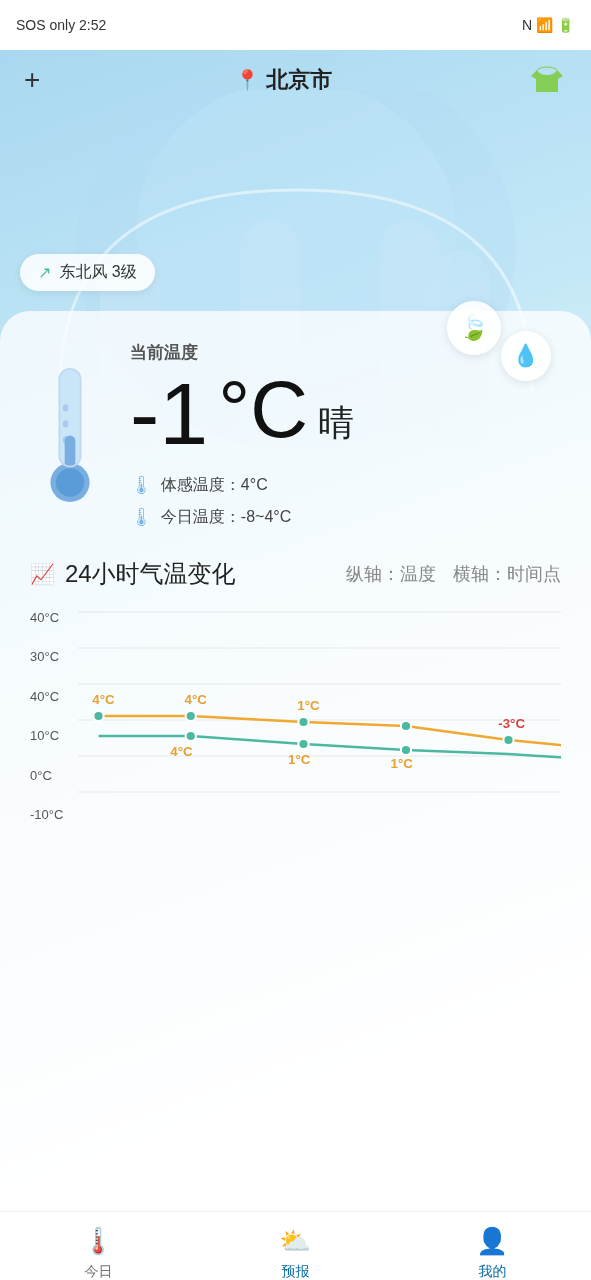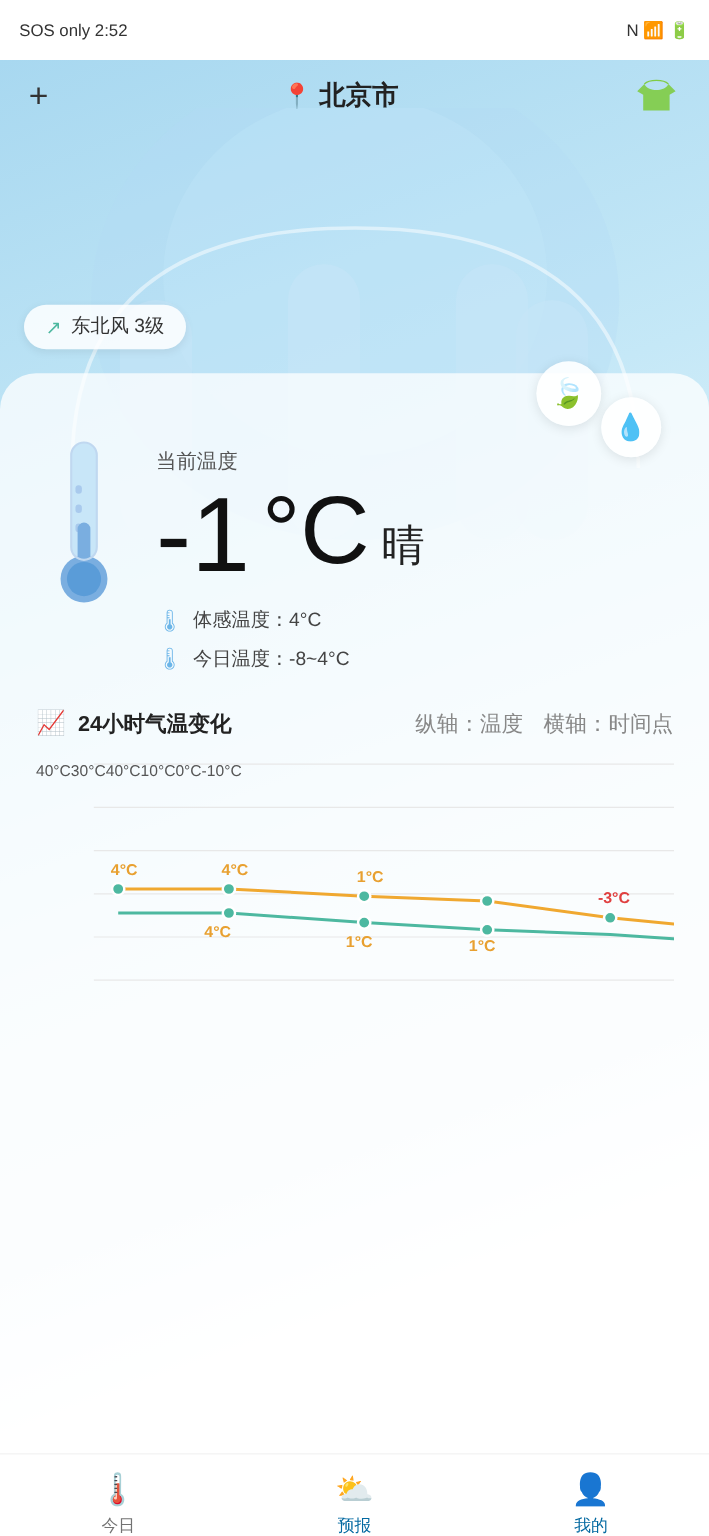--- a/index.html
+++ b/index.html
@@ -140,22 +140,21 @@
       height: 160px;
     }
 
     .temp-info {
       flex: 1;
     }
     .temp-label {
       font-size: 17px;
       color: #555;
       margin-bottom: 6px;
-      font-weight: 400;
-      margin-top: 32px;
+      font-weight: 700;
     }
     .temp-main {
       display: flex;
       align-items: center;
       gap: 10px;
     }
     .temp-value {
       font-size: 88px;
       font-weight: 300;
       color: #111;
@@ -225,22 +224,22 @@
       display: flex;
       align-items: center;
       gap: 10px;
       margin-bottom: 16px;
     }
     .chart-icon {
       color: #4db8a0;
       font-size: 20px;
     }
     .chart-title {
-      font-size: 18px;
-      font-weight: 700;
+      font-size: 24px;
+      font-weight: 400;
       color: #222;
     }
     .chart-axis-label {
       font-size: 18px;
       color: #888;
       margin-left: auto;
       text-align: right;
     }
     .chart-axis-label span {
       margin-left: 12px;
@@ -391,21 +390,21 @@
         <span class="chart-title">24小时气温变化</span>
         <div class="chart-axis-label">
           <span>纵轴：温度</span>
           <span>横轴：时间点</span>
         </div>
       </div>
 
       <div class="temp-chart-wrap">
         <div style="display:flex;width:540px;">
 
-          <div style="width:48px;display:flex;flex-direction:row;justify-content:space-between;height:220px;padding:4px 0;">
+          <div style="width:48px;display:flex;flex-direction:column;justify-content:space-between;height:220px;padding:4px 0;">
             <span style="font-size:13px;color:#555;">40°C</span>
             <span style="font-size:13px;color:#555;">30°C</span>
             <span style="font-size:13px;color:#555;">40°C</span>
             <span style="font-size:13px;color:#555;">10°C</span>
             <span style="font-size:13px;color:#555;">0°C</span>
             <span style="font-size:13px;color:#555;">-10°C</span>
           </div>
 
           <div style="flex:1;position:relative;height:220px;">
             <svg width="100%" height="220" viewBox="0 0 480 220" preserveAspectRatio="none">

